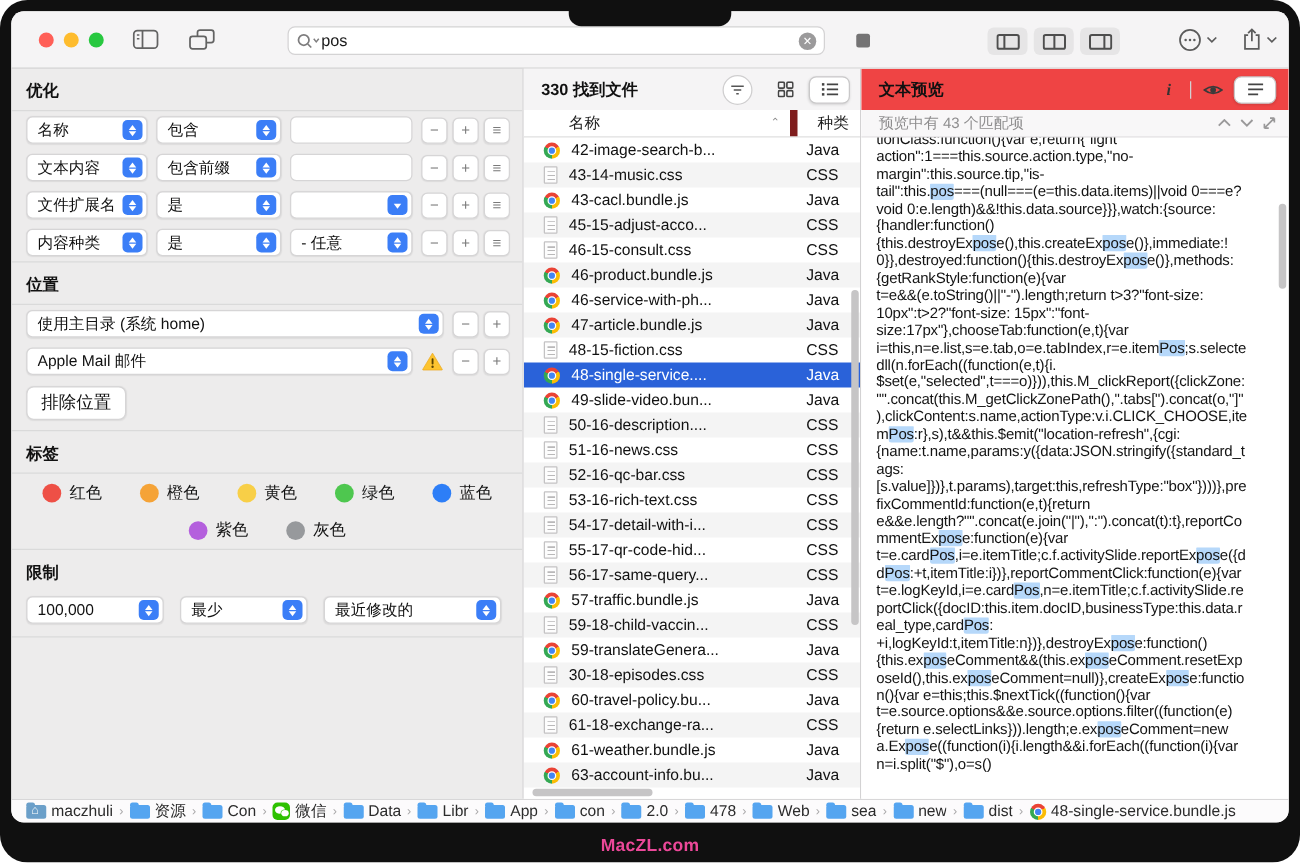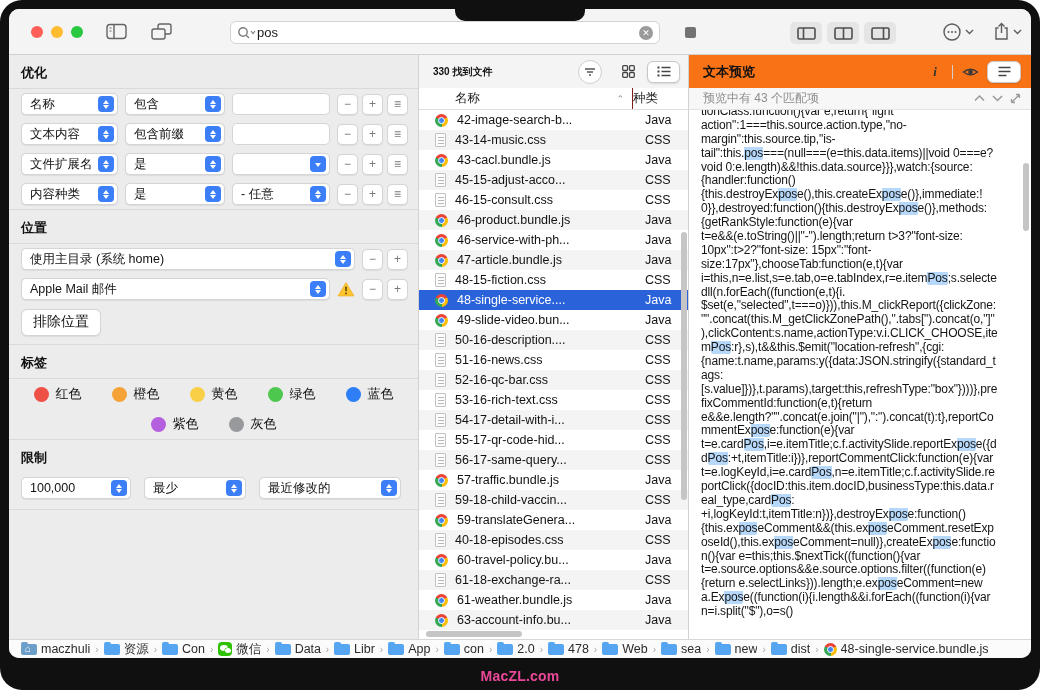--- a/index.html
+++ b/index.html
@@ -44,46 +44,46 @@
   .excl-btn { display: inline-block; margin: 5px 12px 8px 12px; padding: 3px 11px 4px 11px; background: #fff; border: 1px solid #d6d5d6; border-radius: 6px; font-size: 14px; color: #111; box-shadow: 0 0.5px 1px rgba(0,0,0,0.07); }
   .tagrow { display: flex; justify-content: center; gap: 30px; padding: 6px 0; }
   .tag { display: flex; align-items: center; gap: 7px; font-size: 13px; color: #111; }
   .dot { width: 15px; height: 15px; border-radius: 50%; }
   .lfiller { flex: 1; border-top: 1px solid #dadada; margin-top: 6px; }
   .warn-ic { flex: 0 0 auto; }
 
   
   .middle { width: 270px; border-right: 1px solid #d3d2d3; display: flex; flex-direction: column; background: #fff; position: relative; overflow: hidden; }
   .m-header { height: 33px; background: #f5f4f5; display: flex; align-items: center; padding: 0 8px 0 14px; flex: 0 0 auto; }
-  .m-title { font-size: 10px; font-weight: bold; color: #111; flex: 1; }
+  .m-title { font-size: 13px; font-weight: bold; color: #111; flex: 1; }
   .filter-btn { width: 24px; height: 24px; border-radius: 50%; background: #fff; border: 1px solid #cfcecf; display: flex; align-items: center; justify-content: center; margin-right: 10px; }
   .seg { display: flex; align-items: center; gap: 2px; }
   .segbtn { width: 33px; height: 22px; display: flex; align-items: center; justify-content: center; border-radius: 6px; }
   .segbtn.sel { background: #fff; border: 1px solid #c9c8c9; box-shadow: 0 1px 2px rgba(0,0,0,0.12); }
   .m-cols { height: 22px; display: flex; align-items: center; background: #fff; border-bottom: 1px solid #e0dfe0; font-size: 12.5px; color: #1a1a1a; flex: 0 0 auto; }
   .col-name { padding-left: 36px; flex: 1; }
   .col-sort { color: #8c8c8c; font-size: 9px; margin-right: 8px; }
-  .col-kind { width: 56px; border-left: 1px solid #7f1d1d; height: 100%; display: flex; align-items: center; }
+  .col-kind { width: 56px; border-left: 6px solid #7f1d1d; padding-left: 16px; height: 100%; display: flex; align-items: center; }
   .rows { flex: 1; overflow: hidden; position: relative; }
   .frow { display: flex; align-items: center; height: 20px; font-size: 12.5px; color: #111; }
   .frow:nth-child(even) { background: #f4f4f4; }
   .frow.sel { background: #2a62d9; color: #fff; }
   .ricon { flex: 0 0 auto; margin-left: 16px; }
   .fname { margin-left: 9px; flex: 1; white-space: nowrap; overflow: hidden; }
   .fkind { width: 43px; flex: 0 0 auto; white-space: nowrap; overflow: hidden; }
   .icon-chrome { width: 13px; height: 13px; border-radius: 50%; background: conic-gradient(from -60deg, #ea4335 0 120deg, #fbbc05 120deg 240deg, #34a853 240deg 360deg); position: relative; }
   .icon-chrome::after { content: ""; position: absolute; left: 3px; top: 3px; width: 5px; height: 5px; border-radius: 50%; background: #4285f4; border: 1px solid #fff; }
   .icon-doc { width: 11px; height: 14px; background: #fdfdfd; border: 1px solid #c3c2c3; border-radius: 1px; position: relative; }
   .icon-doc::after { content: ""; position: absolute; left: 1.5px; top: 3px; width: 6px; height: 7px; background: repeating-linear-gradient(#b9b8b9 0 1px, transparent 1px 3px); }
   .vscroll { position: absolute; right: 1px; width: 6px; border-radius: 3px; background: #c6c5c6; }
   .hscroll { position: absolute; bottom: 2px; height: 6px; border-radius: 3px; background: #c6c5c6; }
 
   
   .right { flex: 1; display: flex; flex-direction: column; background: #fff; position: relative; overflow: hidden; }
-  .p-header { height: 33px; background: #f97316; display: flex; align-items: center; padding: 0 10px 0 14px; flex: 0 0 auto; justify-content: flex-end; }
+  .p-header { height: 33px; background: #ef4444; display: flex; align-items: center; padding: 0 10px 0 14px; flex: 0 0 auto; justify-content: flex-end; }
   .p-title { font-size: 13px; font-weight: bold; color: #111; flex: 1; }
   .p-sub { height: 22px; background: #f8f7f8; border-bottom: 1px solid #e3e2e3; display: flex; align-items: center; padding: 0 10px 0 14px; flex: 0 0 auto; }
   .p-subtext { font-size: 12px; color: #8e8d8e; flex: 1; }
   .p-subicons { display: flex; align-items: center; gap: 7px; }
   .p-text { flex: 1; overflow: hidden; padding: 0 8px 0 12px; }
   .p-text-inner { margin-top: -5px; }
   .pline { height: 13.9px; line-height: 13.9px; font-size: 12px; letter-spacing: -0.15px; color: #141414; white-space: pre; overflow: hidden; }
   .hl { background: #b6d8fa; border-radius: 2px; }
   .ibtn { font-family: "Liberation Serif", serif; font-style: italic; font-weight: bold; font-size: 13px; color: #333; }
   .seg-div { width: 1px; height: 14px; background: #d2d1d2; }
@@ -488,21 +488,21 @@
               <span class="fname">59-18-child-vaccin...</span>
               <span class="fkind">CSS</span>
             </div>
             <div class="frow">
               <span class="icon-chrome ricon"></span>
               <span class="fname">59-translateGenera...</span>
               <span class="fkind">Java</span>
             </div>
             <div class="frow">
               <span class="icon-doc ricon"></span>
-              <span class="fname">40-18-episodes.css</span>
+              <span class="fname">30-18-episodes.css</span>
               <span class="fkind">CSS</span>
             </div>
             <div class="frow">
               <span class="icon-chrome ricon"></span>
               <span class="fname">60-travel-policy.bu...</span>
               <span class="fkind">Java</span>
             </div>
             <div class="frow">
               <span class="icon-doc ricon"></span>
               <span class="fname">61-18-exchange-ra...</span>

